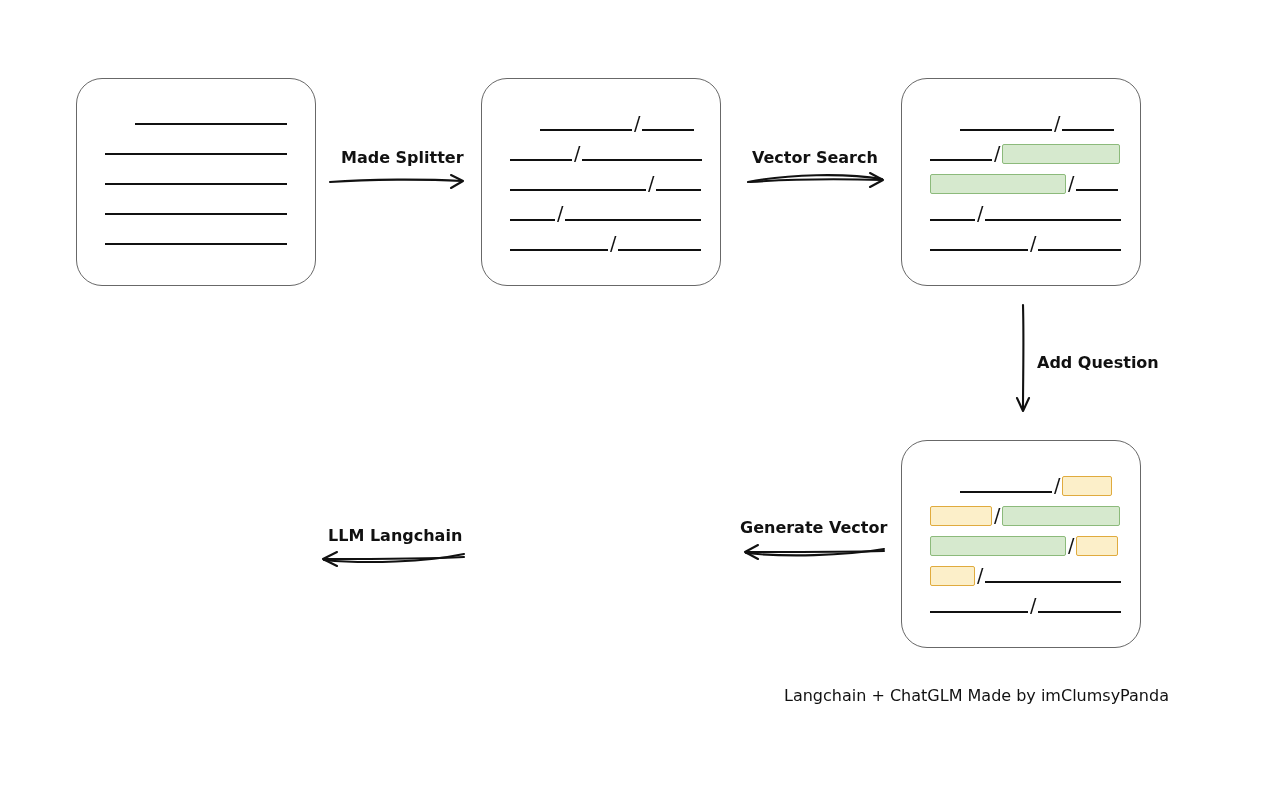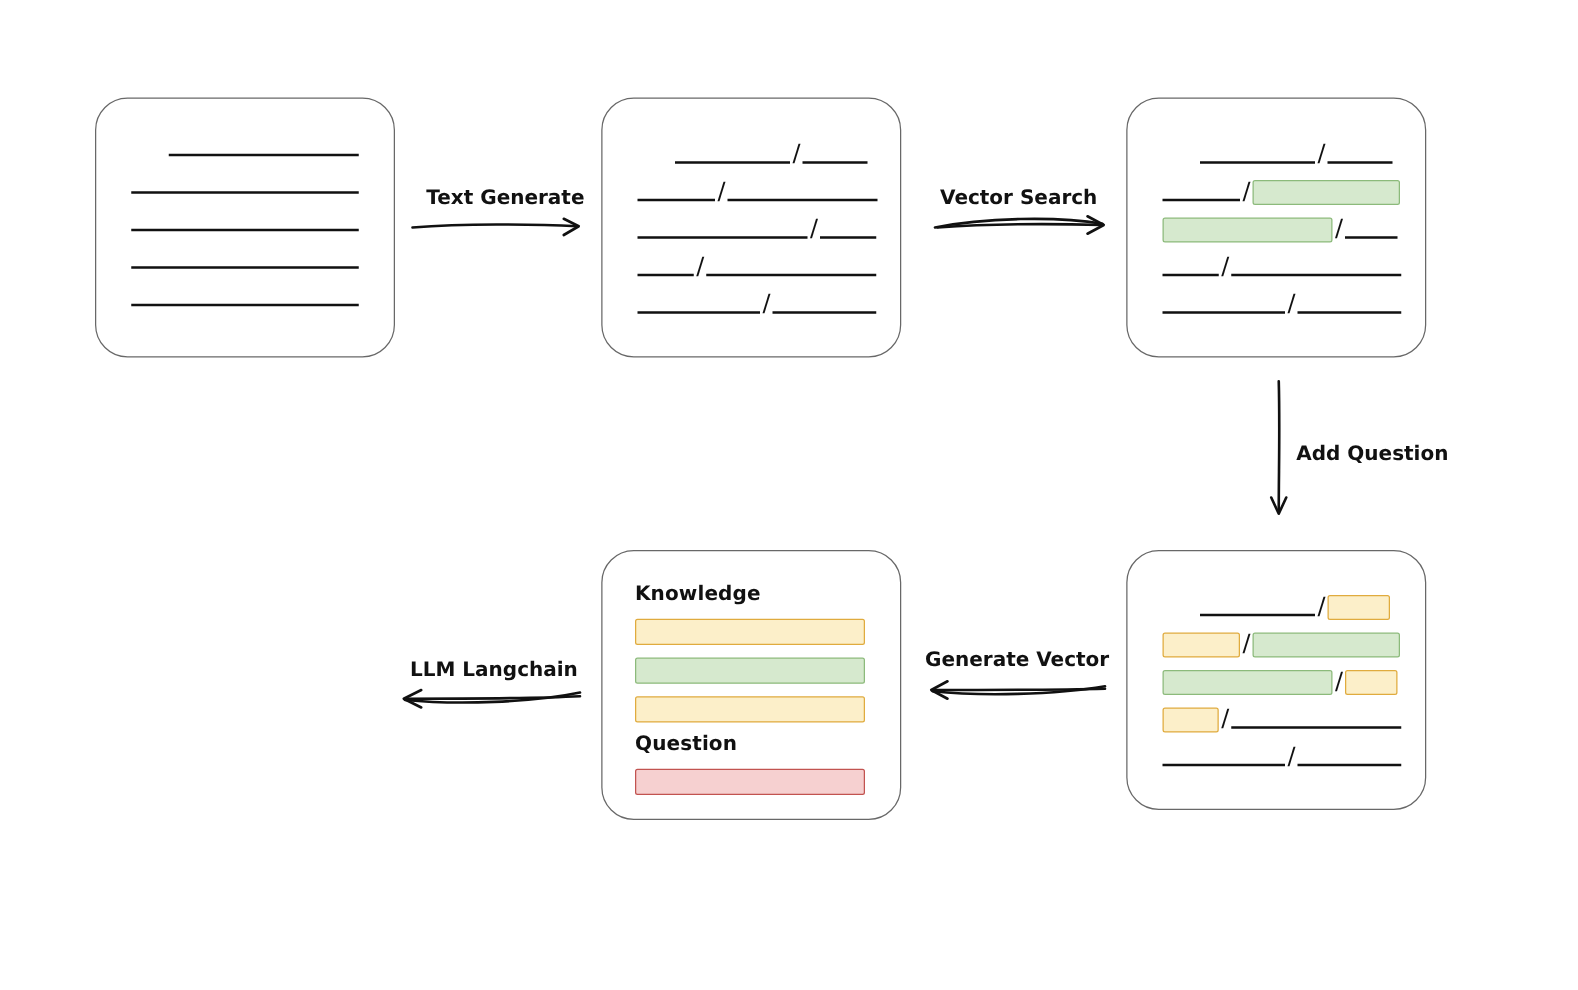--- a/index.html
+++ b/index.html
@@ -120,21 +120,21 @@
 <div id="canvas">
 
   <div class="doc-box" style="left:76px; top:78px; width:240px; height:208px;">
     <div class="rule" style="left:58px;  top:44px;  width:152px;"></div>
     <div class="rule" style="left:28px;  top:74px;  width:182px;"></div>
     <div class="rule" style="left:28px;  top:104px; width:182px;"></div>
     <div class="rule" style="left:28px;  top:134px; width:182px;"></div>
     <div class="rule" style="left:28px;  top:164px; width:182px;"></div>
   </div>
 
-  <div class="arrow-label" style="left:341px; top:148px;">Text Generate</div>
+  <div class="arrow-label" style="left:341px; top:148px;">Made Splitter</div>
   <svg class="arrow" style="left:330px; top:170px; width:140px; height:20px;" viewBox="0 0 140 20">
     <path d="M0,12 C40,9 95,9 132,11"></path>
     <path class="head" d="M121,5 L133,11 L121,18"></path>
   </svg>
 
   <div class="doc-box" style="left:481px; top:78px; width:240px; height:208px;">
 
     <div class="row" style="left:58px; top:34px; width:175px;">
       <div class="seg-line" style="width:92px;"></div>
       <span class="slash">/</span>
@@ -245,31 +245,24 @@
     </div>
   </div>
 
   <div class="arrow-label" style="left:740px; top:518px;">Generate Vector</div>
   <svg class="arrow" style="left:738px; top:542px; width:148px; height:22px;" viewBox="0 0 148 22">
     <path d="M146,7 C106,14 46,15 8,11"></path>
     <path d="M146,9 C104,10 46,10 8,10"></path>
     <path class="head" d="M20,3 L7,10 L20,17"></path>
   </svg>
 
-  <div class="doc-box" style="left:481px; top:440px; width:240px; height:216px;">
-    <div class="box-label" style="left:26px; top:24px;">Knowledge</div>
-    <div class="bar chip-yellow" style="left:26px; top:54px; width:184px;"></div>
-    <div class="bar chip-green" style="left:26px; top:85px; width:184px;"></div>
-    <div class="bar chip-yellow" style="left:26px; top:116px; width:184px;"></div>
-    <div class="box-label" style="left:26px; top:144px;">Question</div>
-    <div class="bar chip-red" style="left:26px; top:174px; width:184px;"></div>
-  </div>
 
   <div class="arrow-label" style="left:328px; top:526px;">LLM Langchain</div>
   <svg class="arrow" style="left:318px; top:548px; width:148px; height:22px;" viewBox="0 0 148 22">
     <path d="M146,6 C108,14 48,16 6,12"></path>
     <path d="M146,9 C106,11 48,11 6,11"></path>
     <path class="head" d="M19,4 L5,11 L19,18"></path>
   </svg>
 
 
+  <div class="footer" style="left:784px; top:686px;">Langchain + ChatGLM Made by imClumsyPanda</div>
 
 </div>
 
 </body></html>

